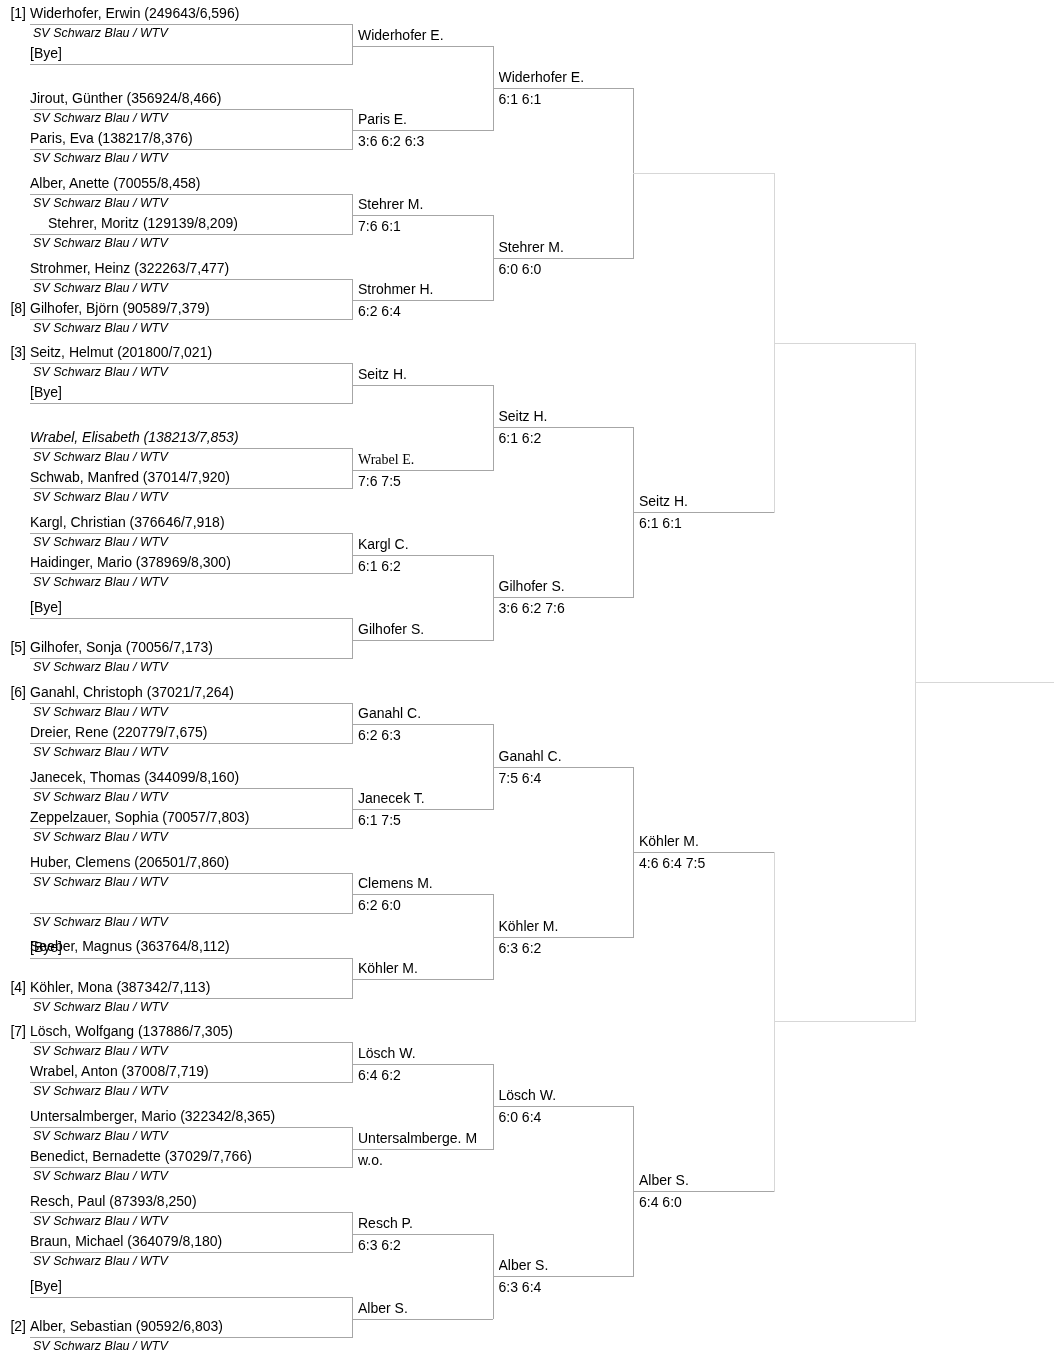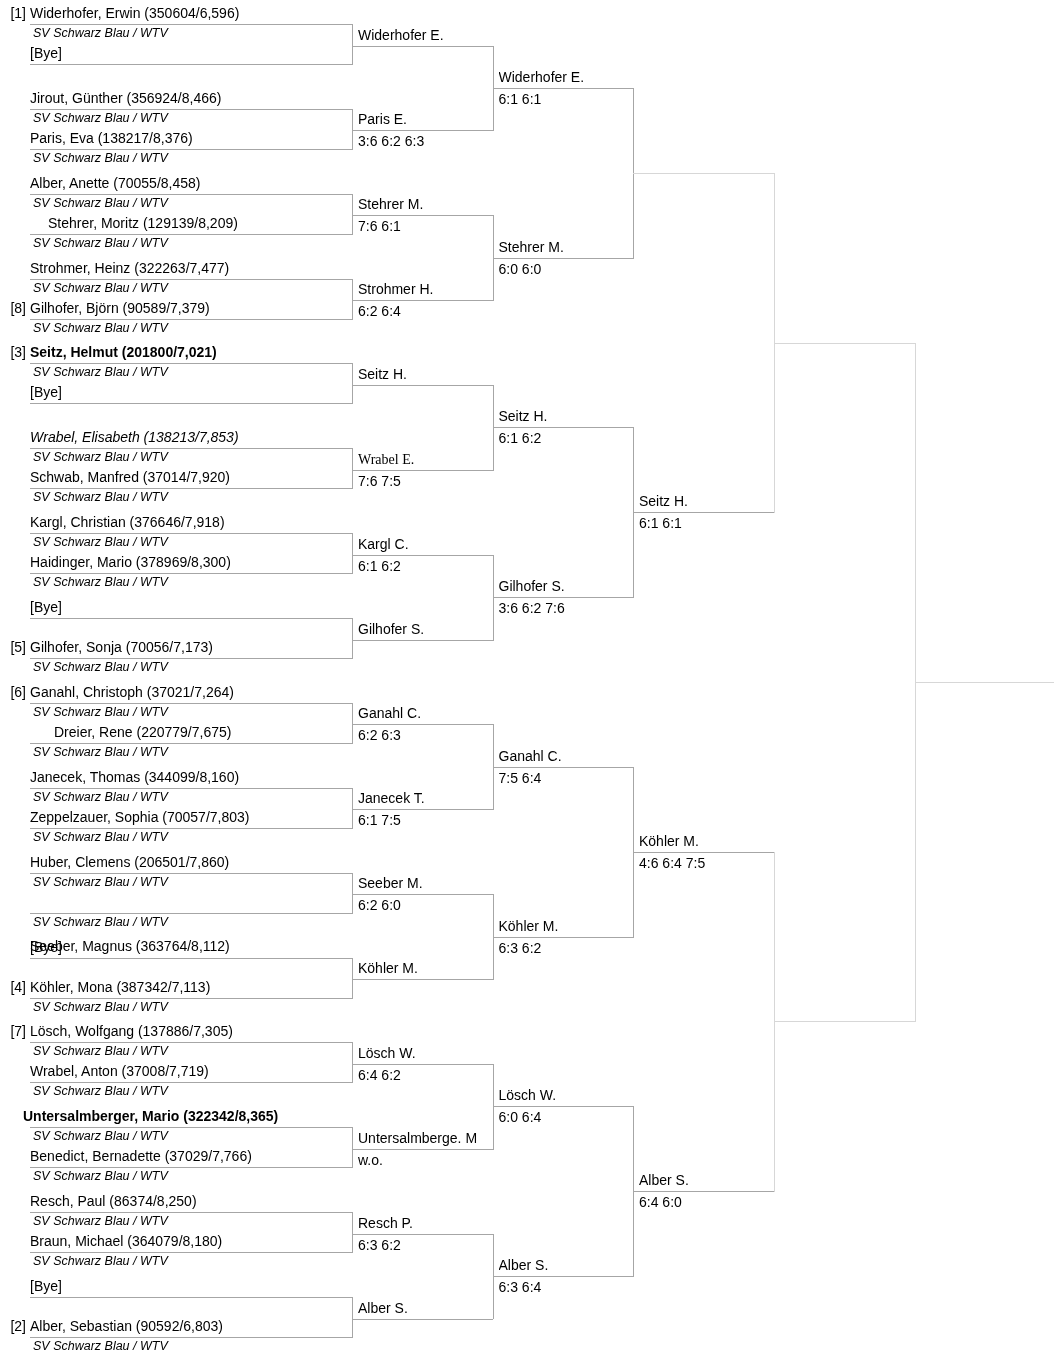--- a/index.html
+++ b/index.html
@@ -11,21 +11,21 @@
   .club{font-size:12.5px;line-height:15px;font-style:italic;}
   .seed{text-align:right;}
   .winner{overflow:hidden;}
 </style>
 </head>
 <body>
 
 <div class="canvas" id="canvas">
     <div class="line" style="left: 30px; top: 24px; width: 322px; height: 1px;"></div>
     <div class="txt seed" style="left: 0px; top: 5px; width: 26px;">[1]</div>
-    <div class="txt" style="left: 30px; top: 5px;">Widerhofer, Erwin (350604/6,596)</div>
+    <div class="txt" style="left: 30px; top: 5px;">Widerhofer, Erwin (249643/6,596)</div>
     <div class="txt club" style="left: 33px; top: 26px;">SV Schwarz Blau / WTV</div>
     <div class="line" style="left: 30px; top: 64px; width: 322px; height: 1px;"></div>
     <div class="txt" style="left: 30px; top: 45px;">[Bye]</div>
     <div class="line" style="left: 30px; top: 108.867px; width: 322px; height: 1px;"></div>
     <div class="txt" style="left: 30px; top: 89.8667px;">Jirout, Günther (356924/8,466)</div>
     <div class="txt club" style="left: 33px; top: 110.867px;">SV Schwarz Blau / WTV</div>
     <div class="line" style="left: 30px; top: 148.867px; width: 322px; height: 1px;"></div>
     <div class="txt" style="left: 30px; top: 129.867px;">Paris, Eva (138217/8,376)</div>
     <div class="txt club" style="left: 33px; top: 150.867px;">SV Schwarz Blau / WTV</div>
     <div class="line" style="left: 30px; top: 193.733px; width: 322px; height: 1px;"></div>
@@ -36,21 +36,21 @@
     <div class="txt club" style="left: 33px; top: 235.733px;">SV Schwarz Blau / WTV</div>
     <div class="line" style="left: 30px; top: 278.6px; width: 322px; height: 1px;"></div>
     <div class="txt" style="left: 30px; top: 259.6px;">Strohmer, Heinz (322263/7,477)</div>
     <div class="txt club" style="left: 33px; top: 280.6px;">SV Schwarz Blau / WTV</div>
     <div class="line" style="left: 30px; top: 318.6px; width: 322px; height: 1px;"></div>
     <div class="txt seed" style="left: 0px; top: 299.6px; width: 26px;">[8]</div>
     <div class="txt" style="left: 30px; top: 299.6px;">Gilhofer, Björn (90589/7,379)</div>
     <div class="txt club" style="left: 33px; top: 320.6px;">SV Schwarz Blau / WTV</div>
     <div class="line" style="left: 30px; top: 363.467px; width: 322px; height: 1px;"></div>
     <div class="txt seed" style="left: 0px; top: 344.467px; width: 26px;">[3]</div>
-    <div class="txt" style="left: 30px; top: 344.467px; font-weight: bold;">Seitz, Helmut (201800/7,021)</div>
+    <div class="txt" style="left: 30px; top: 344.467px;">Seitz, Helmut (201800/7,021)</div>
     <div class="txt club" style="left: 33px; top: 365.467px;">SV Schwarz Blau / WTV</div>
     <div class="line" style="left: 30px; top: 403.467px; width: 322px; height: 1px;"></div>
     <div class="txt" style="left: 30px; top: 384.467px;">[Bye]</div>
     <div class="line" style="left: 30px; top: 448.333px; width: 322px; height: 1px;"></div>
     <div class="txt" style="left: 30px; top: 429.333px; font-style: italic;">Wrabel, Elisabeth (138213/7,853)</div>
     <div class="txt club" style="left: 33px; top: 450.333px;">SV Schwarz Blau / WTV</div>
     <div class="line" style="left: 30px; top: 488.333px; width: 322px; height: 1px;"></div>
     <div class="txt" style="left: 30px; top: 469.333px;">Schwab, Manfred (37014/7,920)</div>
     <div class="txt club" style="left: 33px; top: 490.333px;">SV Schwarz Blau / WTV</div>
     <div class="line" style="left: 30px; top: 533.2px; width: 322px; height: 1px;"></div>
@@ -63,21 +63,21 @@
     <div class="txt" style="left: 30px; top: 599.067px;">[Bye]</div>
     <div class="line" style="left: 30px; top: 658.067px; width: 322px; height: 1px;"></div>
     <div class="txt seed" style="left: 0px; top: 639.067px; width: 26px;">[5]</div>
     <div class="txt" style="left: 30px; top: 639.067px;">Gilhofer, Sonja (70056/7,173)</div>
     <div class="txt club" style="left: 33px; top: 660.067px;">SV Schwarz Blau / WTV</div>
     <div class="line" style="left: 30px; top: 702.934px; width: 322px; height: 1px;"></div>
     <div class="txt seed" style="left: 0px; top: 683.934px; width: 26px;">[6]</div>
     <div class="txt" style="left: 30px; top: 683.934px;">Ganahl, Christoph (37021/7,264)</div>
     <div class="txt club" style="left: 33px; top: 704.934px;">SV Schwarz Blau / WTV</div>
     <div class="line" style="left: 30px; top: 742.934px; width: 322px; height: 1px;"></div>
-    <div class="txt" style="left: 30px; top: 723.934px; margin-left: 24px;">Dreier, Rene (220779/7,675)</div>
+    <div class="txt" style="left: 30px; top: 723.934px;">Dreier, Rene (220779/7,675)</div>
     <div class="txt club" style="left: 33px; top: 744.934px;">SV Schwarz Blau / WTV</div>
     <div class="line" style="left: 30px; top: 787.8px; width: 322px; height: 1px;"></div>
     <div class="txt" style="left: 30px; top: 768.8px;">Janecek, Thomas (344099/8,160)</div>
     <div class="txt club" style="left: 33px; top: 789.8px;">SV Schwarz Blau / WTV</div>
     <div class="line" style="left: 30px; top: 827.8px; width: 322px; height: 1px;"></div>
     <div class="txt" style="left: 30px; top: 808.8px;">Zeppelzauer, Sophia (70057/7,803)</div>
     <div class="txt club" style="left: 33px; top: 829.8px;">SV Schwarz Blau / WTV</div>
     <div class="line" style="left: 30px; top: 872.667px; width: 322px; height: 1px;"></div>
     <div class="txt" style="left: 30px; top: 853.667px;">Huber, Clemens (206501/7,860)</div>
     <div class="txt club" style="left: 33px; top: 874.667px;">SV Schwarz Blau / WTV</div>
@@ -91,27 +91,27 @@
     <div class="txt" style="left: 30px; top: 978.534px;">Köhler, Mona (387342/7,113)</div>
     <div class="txt club" style="left: 33px; top: 999.534px;">SV Schwarz Blau / WTV</div>
     <div class="line" style="left: 30px; top: 1042.4px; width: 322px; height: 1px;"></div>
     <div class="txt seed" style="left: 0px; top: 1023.4px; width: 26px;">[7]</div>
     <div class="txt" style="left: 30px; top: 1023.4px;">Lösch, Wolfgang (137886/7,305)</div>
     <div class="txt club" style="left: 33px; top: 1044.4px;">SV Schwarz Blau / WTV</div>
     <div class="line" style="left: 30px; top: 1082.4px; width: 322px; height: 1px;"></div>
     <div class="txt" style="left: 30px; top: 1063.4px;">Wrabel, Anton (37008/7,719)</div>
     <div class="txt club" style="left: 33px; top: 1084.4px;">SV Schwarz Blau / WTV</div>
     <div class="line" style="left: 30px; top: 1127.27px; width: 322px; height: 1px;"></div>
-    <div class="txt" style="left: 23px; top: 1108.27px; font-weight: bold;">Untersalmberger, Mario (322342/8,365)</div>
+    <div class="txt" style="left: 30px; top: 1108.27px;">Untersalmberger, Mario (322342/8,365)</div>
     <div class="txt club" style="left: 33px; top: 1129.27px;">SV Schwarz Blau / WTV</div>
     <div class="line" style="left: 30px; top: 1167.27px; width: 322px; height: 1px;"></div>
     <div class="txt" style="left: 30px; top: 1148.27px;">Benedict, Bernadette (37029/7,766)</div>
     <div class="txt club" style="left: 33px; top: 1169.27px;">SV Schwarz Blau / WTV</div>
     <div class="line" style="left: 30px; top: 1212.13px; width: 322px; height: 1px;"></div>
-    <div class="txt" style="left: 30px; top: 1193.13px;">Resch, Paul (86374/8,250)</div>
+    <div class="txt" style="left: 30px; top: 1193.13px;">Resch, Paul (87393/8,250)</div>
     <div class="txt club" style="left: 33px; top: 1214.13px;">SV Schwarz Blau / WTV</div>
     <div class="line" style="left: 30px; top: 1252.13px; width: 322px; height: 1px;"></div>
     <div class="txt" style="left: 30px; top: 1233.13px;">Braun, Michael (364079/8,180)</div>
     <div class="txt club" style="left: 33px; top: 1254.13px;">SV Schwarz Blau / WTV</div>
     <div class="line" style="left: 30px; top: 1297px; width: 322px; height: 1px;"></div>
     <div class="txt" style="left: 30px; top: 1278px;">[Bye]</div>
     <div class="line" style="left: 30px; top: 1337px; width: 322px; height: 1px;"></div>
     <div class="txt seed" style="left: 0px; top: 1318px; width: 26px;">[2]</div>
     <div class="txt" style="left: 30px; top: 1318px;">Alber, Sebastian (90592/6,803)</div>
     <div class="txt club" style="left: 33px; top: 1339px;">SV Schwarz Blau / WTV</div>
@@ -155,21 +155,21 @@
     <div class="line" style="left: 352px; top: 639.567px; width: 140.5px; height: 1px;"></div>
     <div class="txt winner" style="left: 358px; top: 620.567px; width: 133px;">Gilhofer S.</div>
     <div class="txt winner" style="left: 358px; top: 642.567px; width: 133px;"></div>
     <div class="line" style="left: 352px; top: 724.434px; width: 140.5px; height: 1px;"></div>
     <div class="txt winner" style="left: 358px; top: 705.434px; width: 133px;">Ganahl C.</div>
     <div class="txt winner" style="left: 358px; top: 727.434px; width: 133px;">6:2 6:3</div>
     <div class="line" style="left: 352px; top: 809.3px; width: 140.5px; height: 1px;"></div>
     <div class="txt winner" style="left: 358px; top: 790.3px; width: 133px;">Janecek T.</div>
     <div class="txt winner" style="left: 358px; top: 812.3px; width: 133px;">6:1 7:5</div>
     <div class="line" style="left: 352px; top: 894.167px; width: 140.5px; height: 1px;"></div>
-    <div class="txt winner" style="left: 358px; top: 875.167px; width: 133px;">Seeber M.</div>
+    <div class="txt winner" style="left: 358px; top: 875.167px; width: 133px;">Clemens M.</div>
     <div class="txt winner" style="left: 358px; top: 897.167px; width: 133px;">6:2 6:0</div>
     <div class="line" style="left: 352px; top: 979.034px; width: 140.5px; height: 1px;"></div>
     <div class="txt winner" style="left: 358px; top: 960.034px; width: 133px;">Köhler M.</div>
     <div class="txt winner" style="left: 358px; top: 982.034px; width: 133px;"></div>
     <div class="line" style="left: 352px; top: 1063.9px; width: 140.5px; height: 1px;"></div>
     <div class="txt winner" style="left: 358px; top: 1044.9px; width: 133px;">Lösch W.</div>
     <div class="txt winner" style="left: 358px; top: 1066.9px; width: 133px;">6:4 6:2</div>
     <div class="line" style="left: 352px; top: 1148.77px; width: 140.5px; height: 1px;"></div>
     <div class="txt winner" style="left: 358px; top: 1129.77px; width: 133px;">Untersalmberge. M</div>
     <div class="txt winner" style="left: 358px; top: 1151.77px; width: 133px;">w.o.</div>

